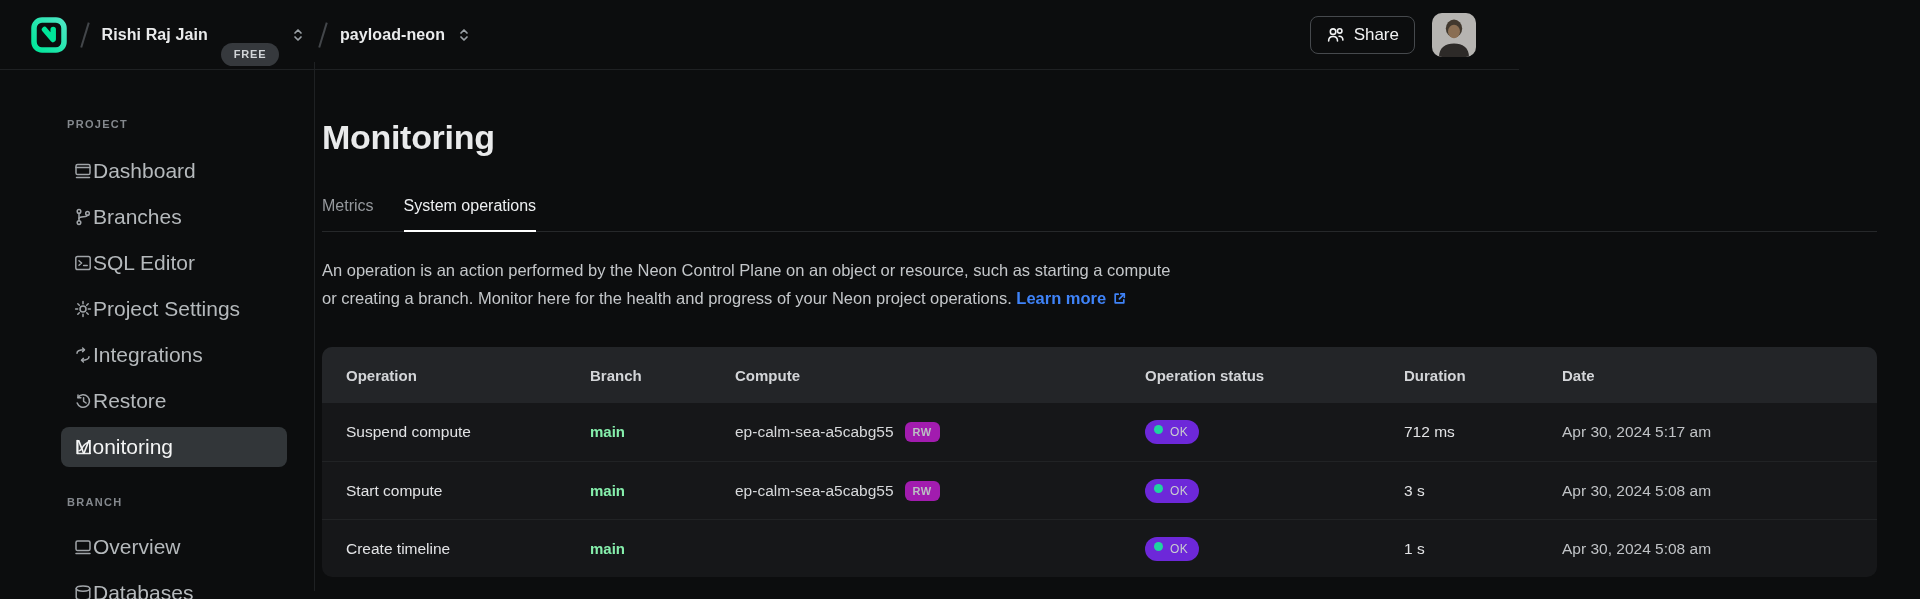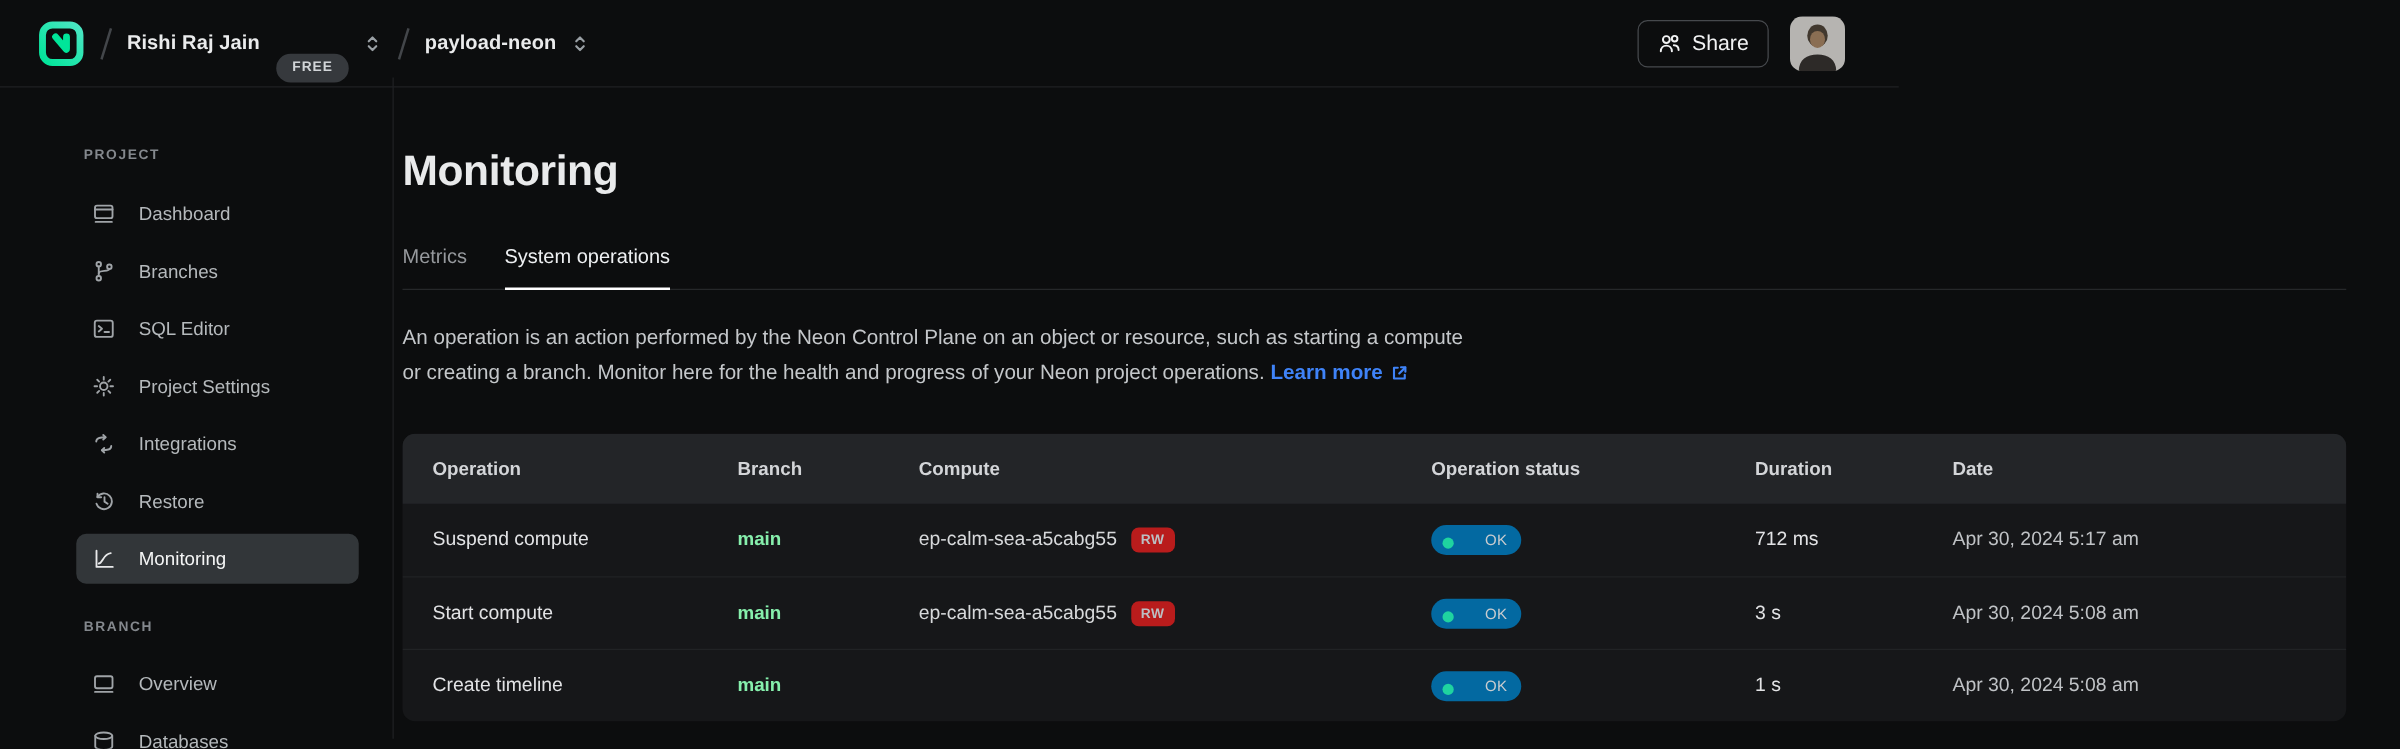--- a/index.html
+++ b/index.html
@@ -41,22 +41,22 @@
     position:absolute; top:62px; left:0; width:278px; height:529px;
     border-right:1px solid #1f2123;
     margin-left:37px;
   }
   .side-label {
     position:absolute; left:30px; font-size:11px; font-weight:700;
     letter-spacing:1.3px; color:#84888d;
   }
   .side-item {
     position:absolute; left:0; width:260px; height:46px;
-    display:flex; align-items:center; gap:18px; padding-left:36px;
-    font-size:15px; color:#b5b9bc; cursor:pointer; border-radius:8px;
+    display:flex; align-items:center; padding-left:36px;
+    font-size:21px; color:#b5b9bc; cursor:pointer; border-radius:8px;
   }
   .side-item.active {
     left:24px; width:226px; height:40px; padding-left:12px;
     background:#323639; color:#f4f5f5;
   }
   .side-item .ic { width:20px; height:20px; flex:0 0 20px; }
 
   
   .page-title {
     position:absolute; left:322px; top:118px;
@@ -89,26 +89,26 @@
   .trow.head { height:56px; background:#232528; }
   .trow + .trow { border-top:1px solid #212325; }
   .trow.head + .trow { border-top:none; }
   .cell { font-size:15.5px; color:#e2e3e5; }
   .cell.c1 { padding-left:24px; }
   .head .cell { font-size:15px; font-weight:600; color:#d3d5d8; }
   .branch-link { color:#86efac; font-weight:700; text-decoration:none; font-size:15px; cursor:pointer; }
   .compute-cell { display:flex; align-items:center; gap:11px; color:#d7d9db; }
   .rw-badge {
     font-size:11px; font-weight:700; letter-spacing:.5px; color:#bbbfc3;
-    background:#b91c1c; border-radius:6px; padding:4px 8px;
+    background:#a21caf; border-radius:6px; padding:4px 8px;
   }
   .rw-badge:empty { display:none; }
   .status-pill {
-    display:inline-flex; align-items:flex-end; gap:25px;
-    background:#0369a1; border-radius:999px; padding:5px 11px 5px 9px;
+    display:inline-flex; align-items:flex-start; gap:7px;
+    background:#6d28d9; border-radius:999px; padding:5px 11px 5px 9px;
   }
   .status-dot { width:9px; height:9px; border-radius:50%; background:#1fd3a0; }
   .status-txt { font-size:12px; color:#c9cccf; letter-spacing:.3px; }
   .date-cell { color:#c0c3c6; }
 </style>
 </head>
 <body>
 
 <header class="topbar">
   <div class="crumbs">

